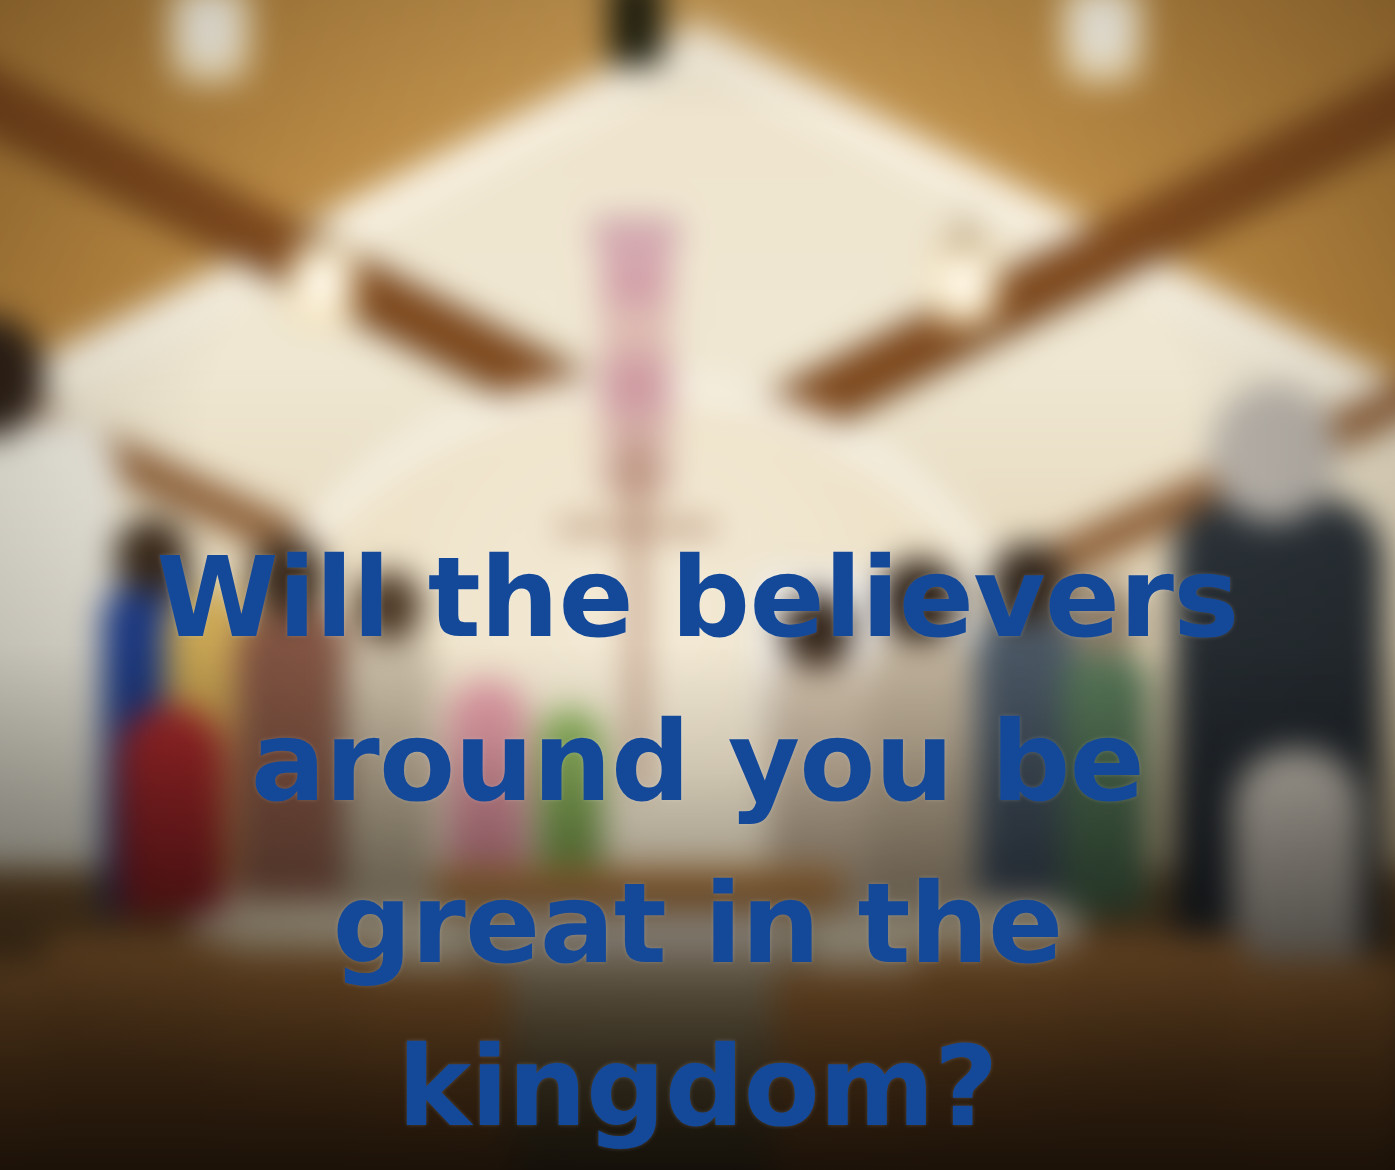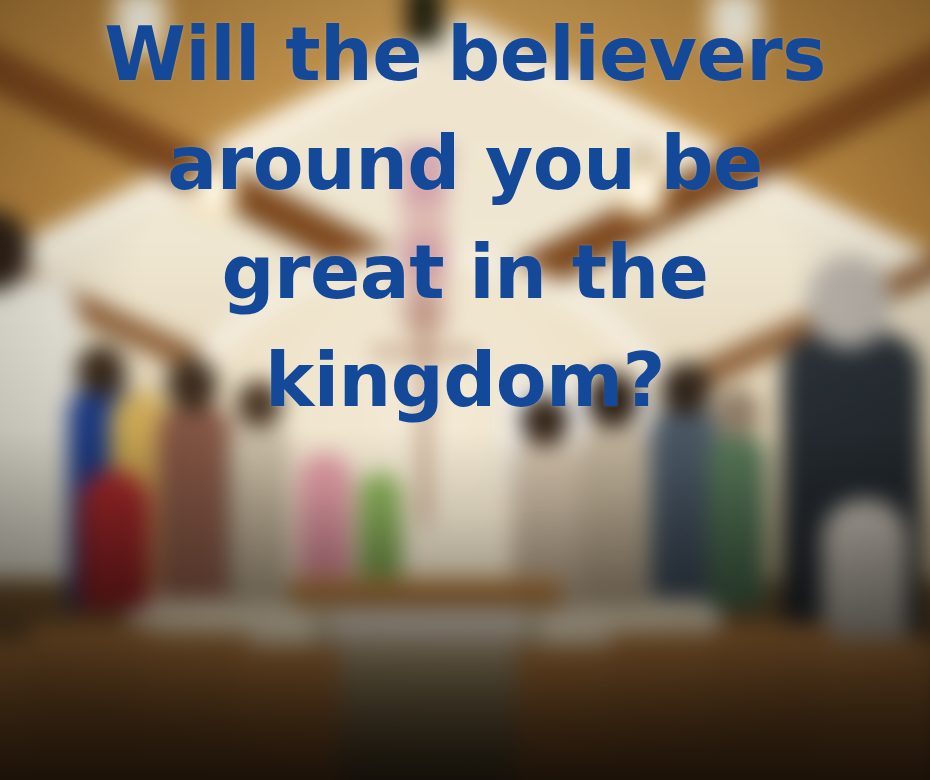--- a/index.html
+++ b/index.html
@@ -237,21 +237,21 @@
     background:
       radial-gradient(ellipse 78% 62% at 50% 38%, rgba(0,0,0,0) 45%, rgba(0,0,0,0.32) 100%),
       linear-gradient(to bottom, rgba(0,0,0,0) 55%, rgba(0,0,0,0.40) 86%, rgba(0,0,0,0.62) 100%);
   }
 
   
   .overlay {
     position: absolute;
     inset: 0;
     display: flex;
-    align-items: flex-start;
+    align-items: flex-end;
     justify-content: center;
     box-sizing: border-box;
   }
   .quote {
     width: 760px;
     text-align: center;
     font-family: "DejaVu Sans", "Liberation Sans", sans-serif;
     font-weight: 600;
     font-size: 74px;
     line-height: 1.47;

